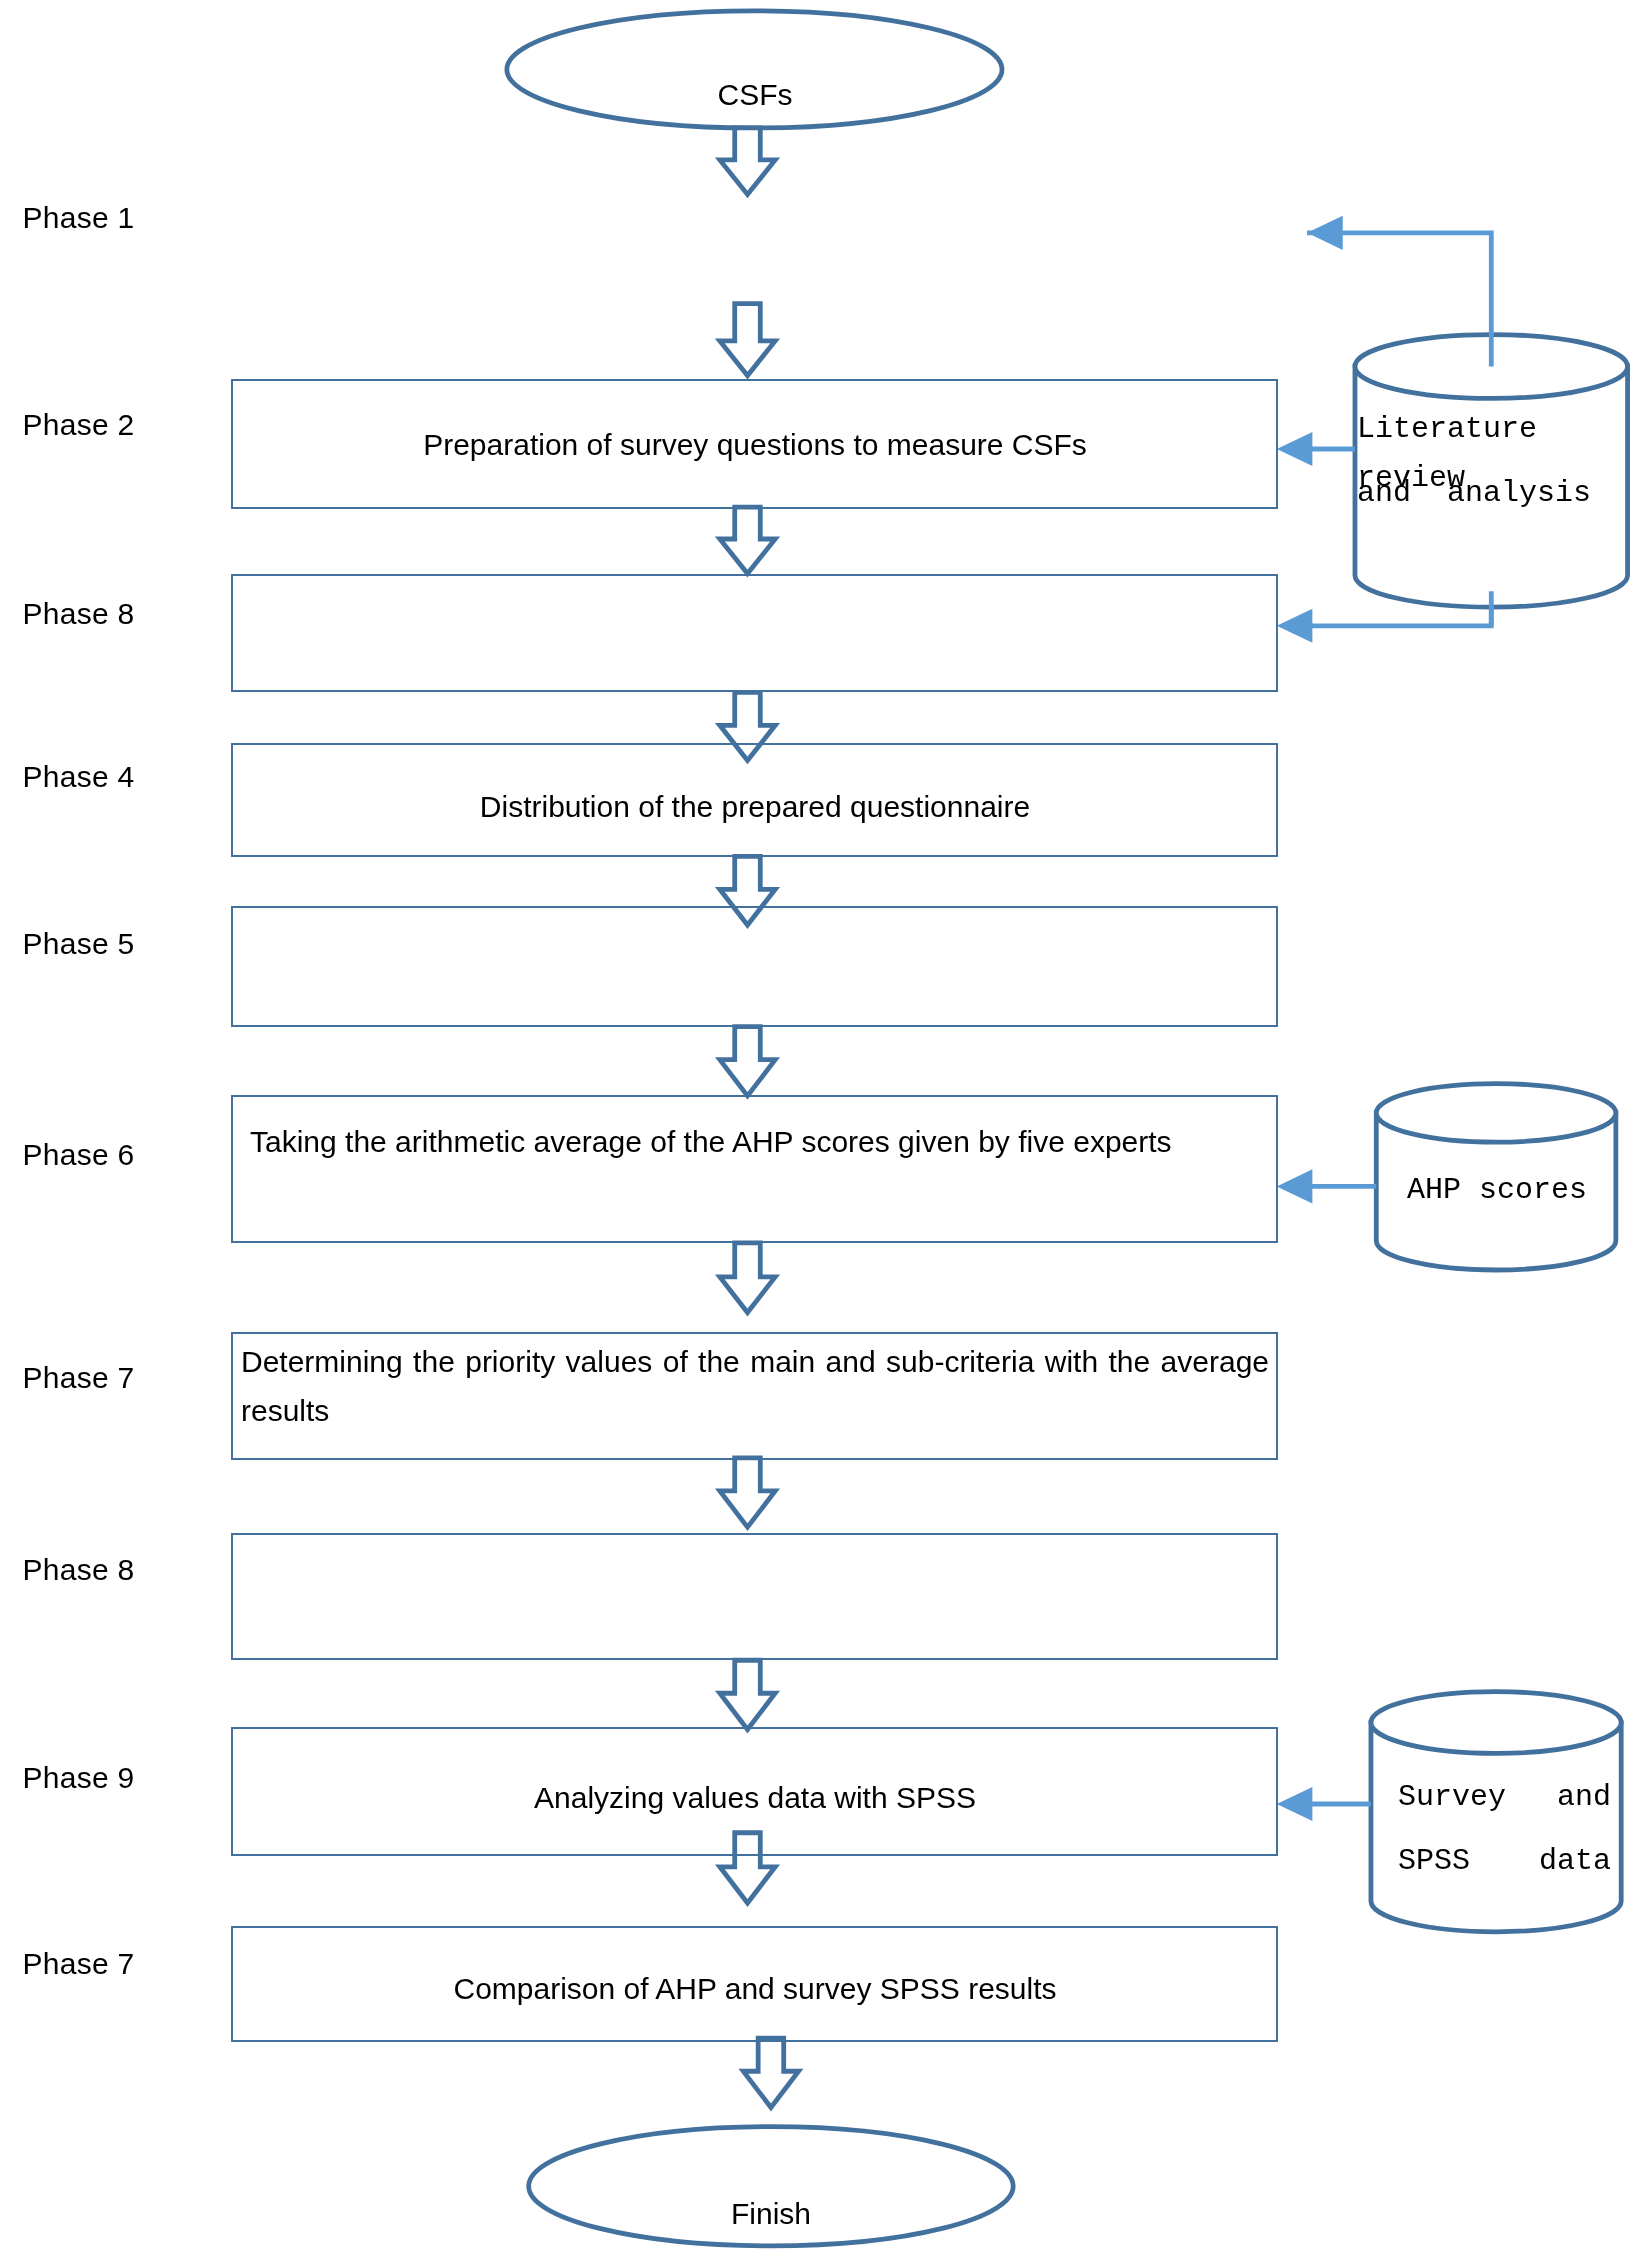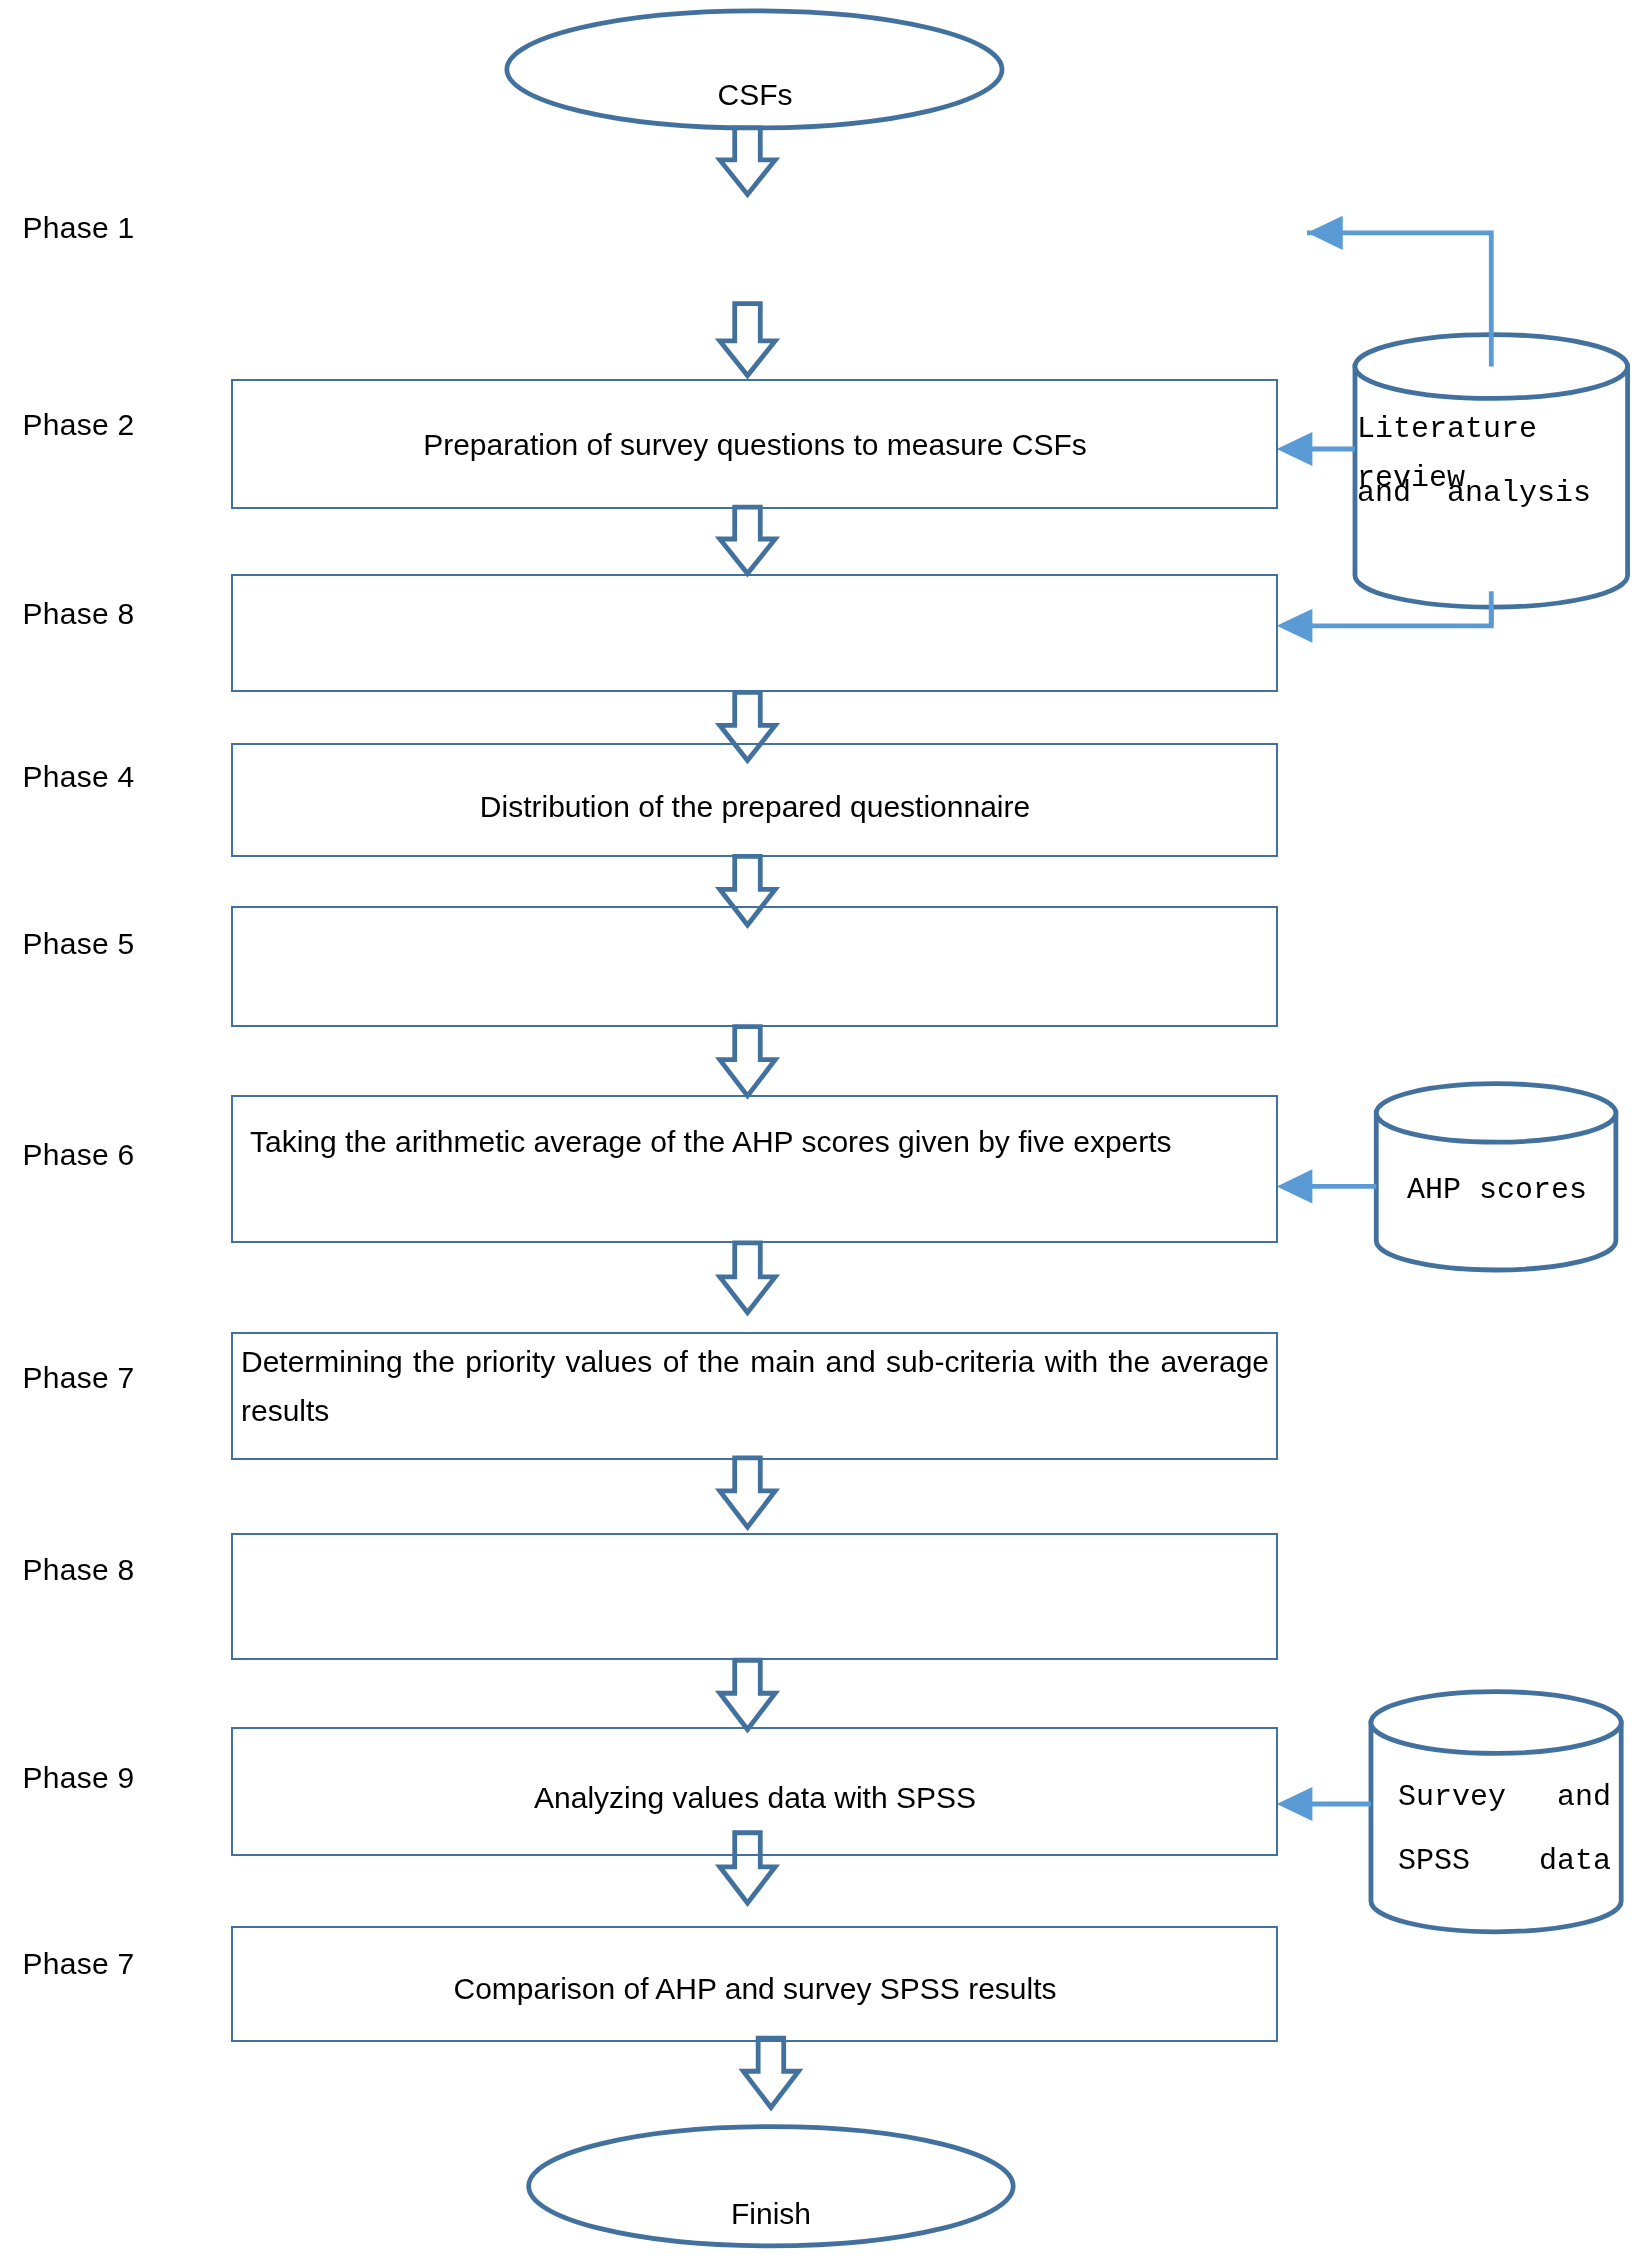--- a/index.html
+++ b/index.html
@@ -159,21 +159,21 @@
     </g>
 
     <g>
       <path d="M 2575 3388 L 2455 3388" fill="none" stroke="#5B9BD5" stroke-width="9"></path>
       <polygon points="2398,3388 2465,3356 2465,3420" fill="#5B9BD5"></polygon>
     </g>
   </svg>
 
   <div class="term-text" style="left:627px; top:80px; width:256px;">CSFs</div>
 
-  <div class="phase-label" style="left:22.4px; top:213px;">Phase 1</div>
+  <div class="phase-label" style="left:22.4px; top:203px;">Phase 1</div>
   <div class="proc-box noborder" style="left:231px; top:208px; width:1047px; height:112px;"></div>
 
   <div class="phase-label" style="left:22.4px; top:410px;">Phase 2</div>
   <div class="proc-box" style="left:231px; top:379px; width:1047px; height:130px;"></div>
   <div class="proc-text center" style="left:242px; top:421px; width:1026px;">Preparation of survey questions to measure CSFs</div>
 
   <div class="phase-label" style="left:22.4px; top:599px;">Phase 8</div>
   <div class="proc-box" style="left:231px; top:574px; width:1047px; height:118px;"></div>
 
   <div class="phase-label" style="left:22.4px; top:762px;">Phase 4</div>

